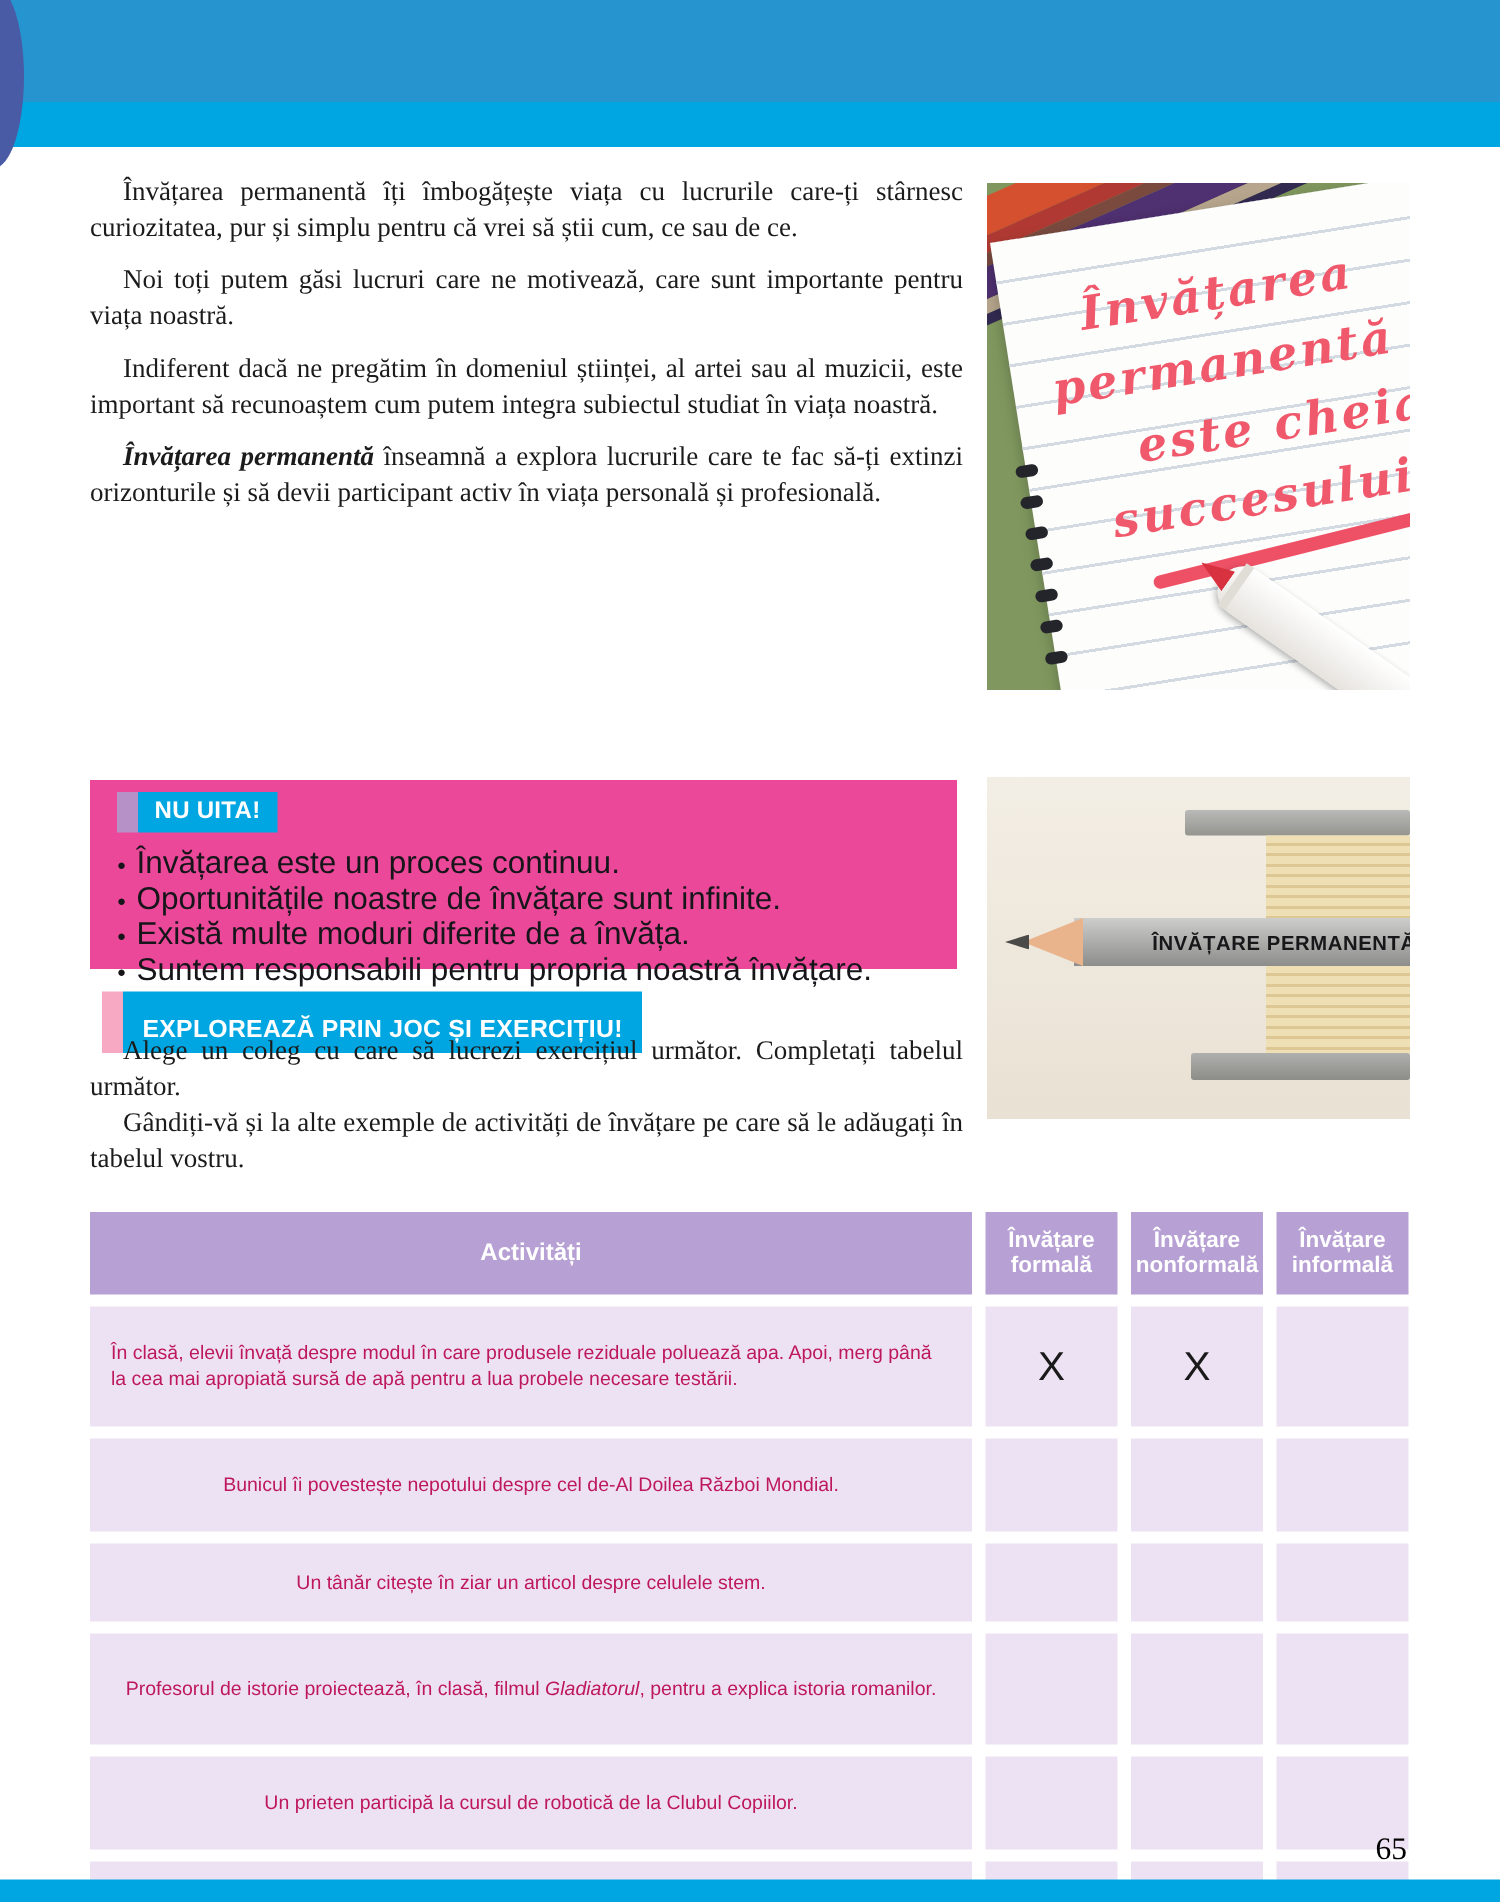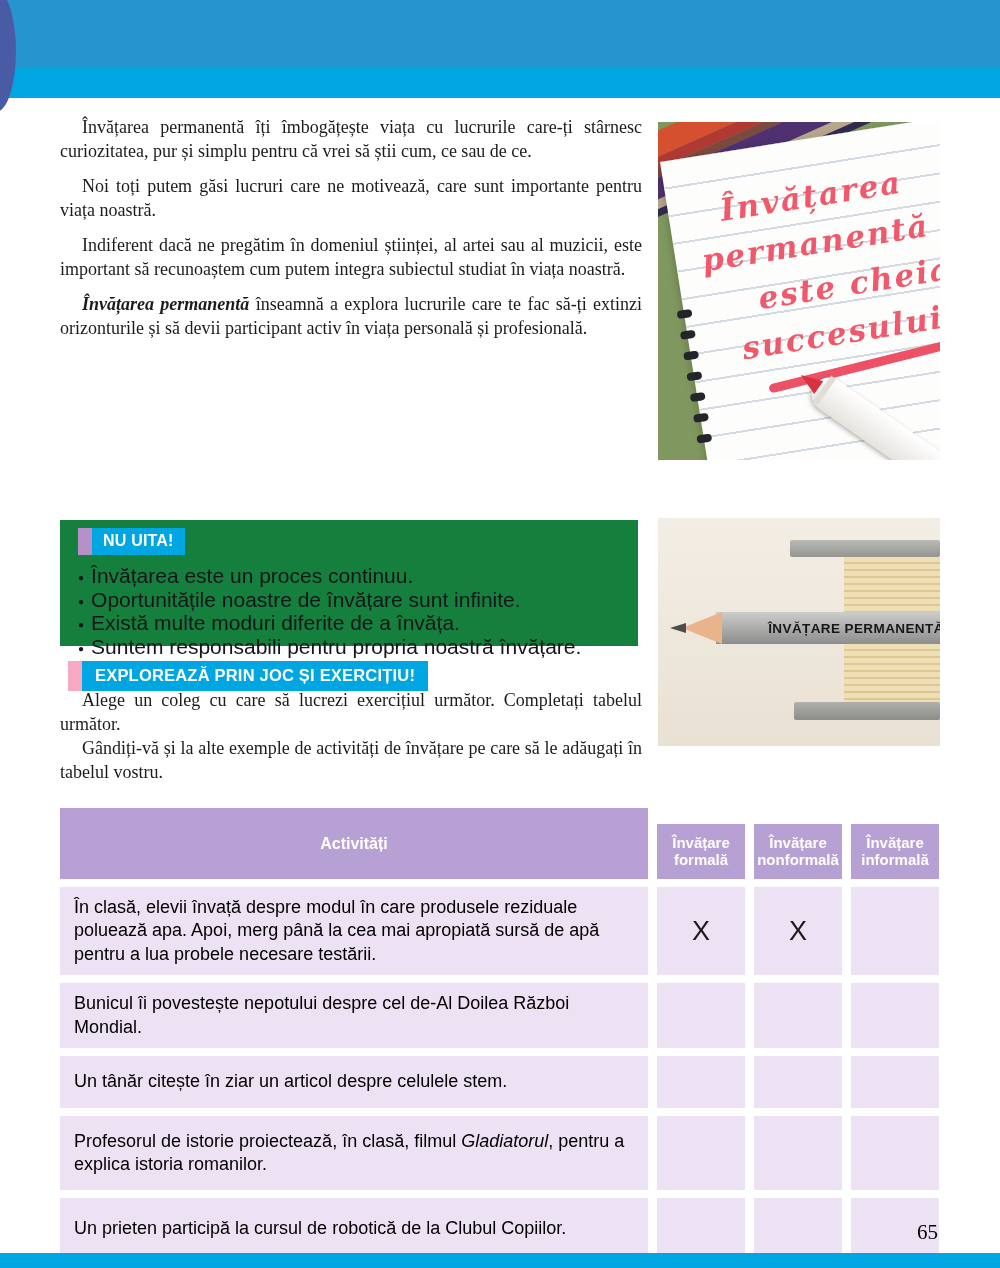--- a/index.html
+++ b/index.html
@@ -58,52 +58,52 @@
   .pencil{position:absolute;left:58px;top:94px;width:224px;height:32px;background:linear-gradient(#CDCDCB,#A9A9A7 55%,#8D8D8B);}
   .pencil-label{
     position:absolute;left:62px;right:6px;top:0;height:100%;display:flex;align-items:center;justify-content:center;
     font-family:"Liberation Sans",sans-serif;font-weight:bold;font-size:13.5px;color:#17171A;letter-spacing:.4px;white-space:nowrap;
   }
   .pencil-wood{position:absolute;left:24px;top:94px;width:40px;height:32px;background:#E9B38C;clip-path:polygon(0 50%,100% 0,100% 100%);}
   .pencil-lead{position:absolute;left:12px;top:105px;width:16px;height:10px;background:#4B4B49;clip-path:polygon(0 50%,100% 0,100% 100%);}
   .pages-bottom{position:absolute;right:0;top:126px;width:96px;height:58px;background:repeating-linear-gradient(to bottom,#EEDFB4 0 5px,#DCC795 5px 7px);}
   .book-cover-bottom{position:absolute;right:0;top:184px;width:146px;height:18px;background:linear-gradient(#AFAFAD,#8C8C88);border-radius:2px;}
   
-  .nu-uita-box{position:absolute;left:60px;top:520px;width:578px;height:126px;background:#15803d;}
+  .nu-uita-box{position:absolute;left:60px;top:520px;width:578px;height:126px;background:#ec4899;}
   .tag-row{display:flex;align-items:stretch;}
   .nu-uita-box .tag-row{margin:8px 0 10px 18px;}
   .tag-sliver{width:14px;}
   .sliver-purple{background:#B591C8;}
   .sliver-pink{background:#F7A8C3;}
   .tag-label{
     background:#00A6E2;color:#fff;font-family:"Liberation Sans",sans-serif;font-weight:bold;
     font-size:16px;padding:4px 11px 5px 11px;letter-spacing:.2px;white-space:nowrap;
   }
   .bullet-list{list-style:none;margin:0;padding:0 0 0 18px;font-family:"Liberation Sans",sans-serif;font-size:21px;color:#15151A;}
   .bullet-list li{line-height:21.5px;}
   .bullet-list li::before{content:"●";font-size:10px;vertical-align:2px;margin-right:7px;}
   
   .explore-tag{position:absolute;left:68px;top:661px;}
-  .explore-tag .tag-label{font-size:16.5px;padding:5px 13px 6px 13px;}
+  .explore-tag .tag-label{font-size:16.5px;padding:16px 13px 6px 13px;}
   
   .exercise-col{position:absolute;left:60px;top:689px;width:582px;}
   .exercise-col p{margin:0;font-size:18px;line-height:1.33;text-indent:22px;text-align:justify;}
   
   .activity-table{
     position:absolute;left:60px;top:808px;width:879px;
     display:grid;grid-template-columns:588px 88px 88px 88px;gap:8px 9px;
     font-family:"Liberation Sans",sans-serif;
   }
   .th{
     background:#B7A0D3;color:#fff;font-weight:bold;display:flex;align-items:center;justify-content:center;
     text-align:center;min-height:47px;font-size:16px;line-height:1.12;
   }
-  .th.small{font-size:15px;padding:4px 2px;margin-top:16px;}
+  .th.small{font-size:15px;padding:4px 2px;}
   .cell{background:#EDE2F3;}
-  .cell.activity{padding:9px 14px;font-size:18px;line-height:1.3;color:#000000;display:flex;flex-direction:column;justify-content:center;}
+  .cell.activity{padding:9px 14px;font-size:13px;line-height:1.3;color:#be185d;display:flex;flex-direction:column;justify-content:center;align-items:center;}
   .cell.mark{display:flex;align-items:center;justify-content:center;font-size:27px;color:#1a1a1a;}
   .rh-tall{min-height:62px;}
   .rh-med{min-height:44px;}
   .rh-short{min-height:34px;}
   .rh-two{min-height:56px;}
   
   .page-number{position:absolute;right:62px;top:1220px;font-size:21px;color:#000000;}
 </style>
 </head>
 <body>

